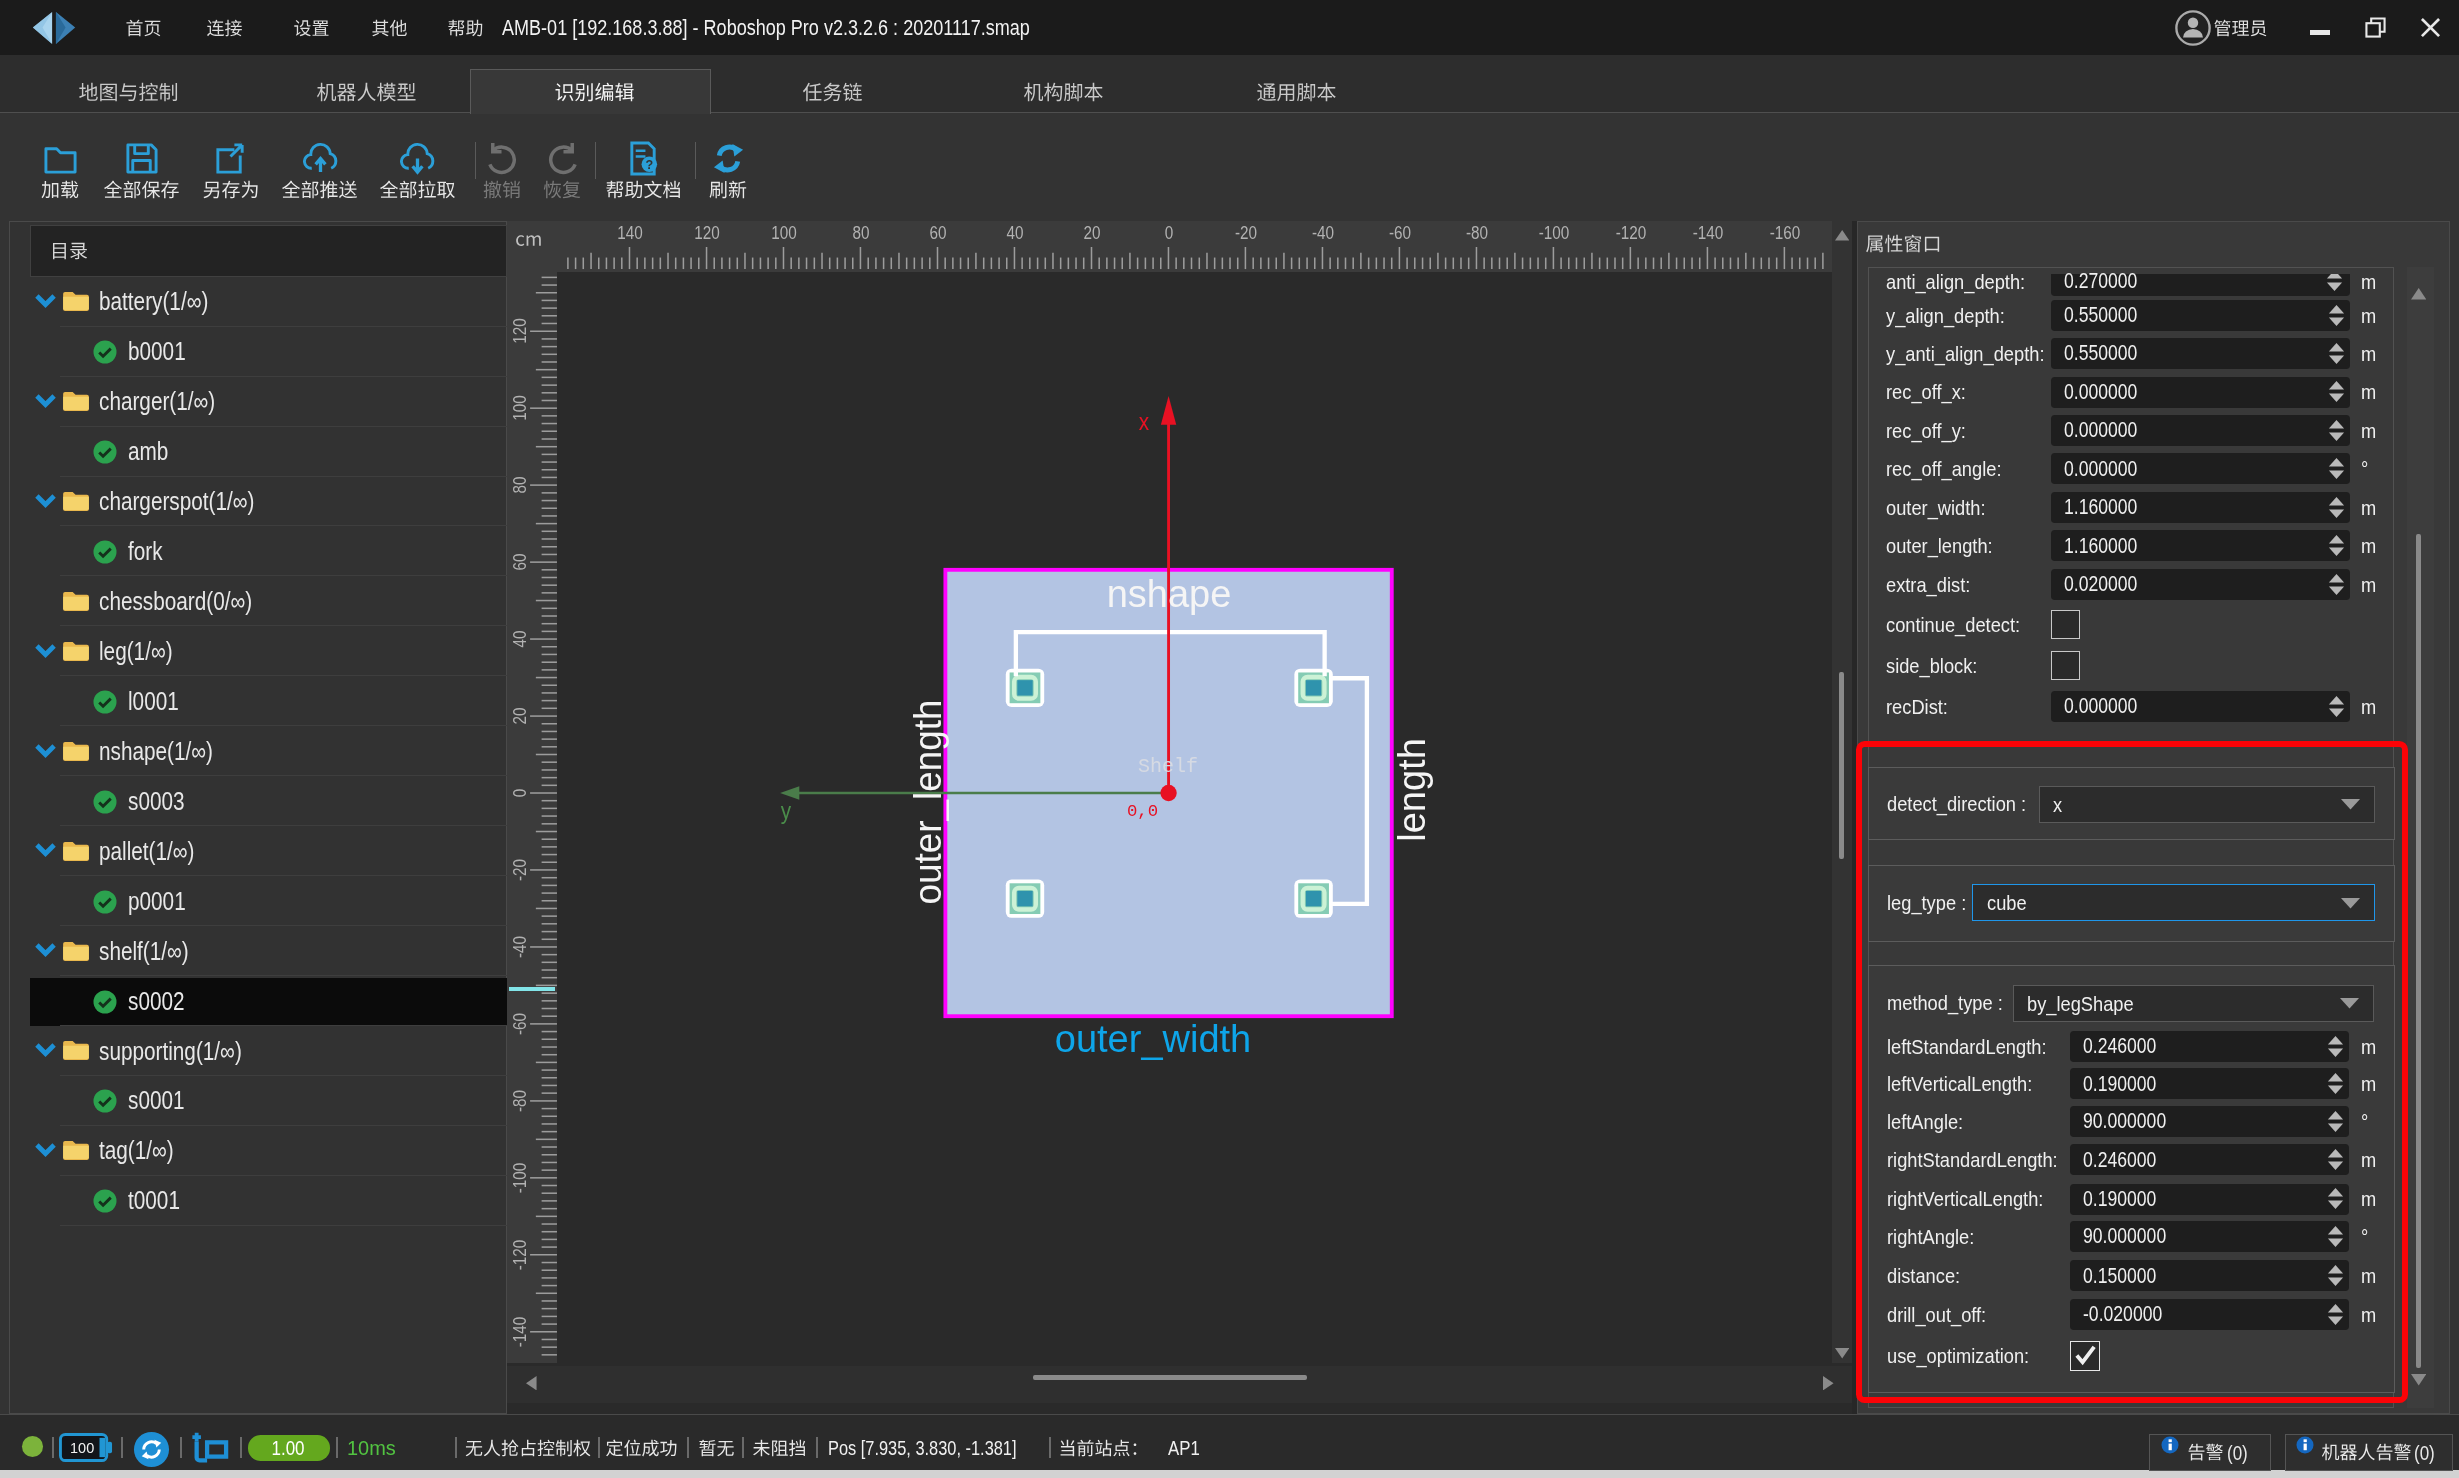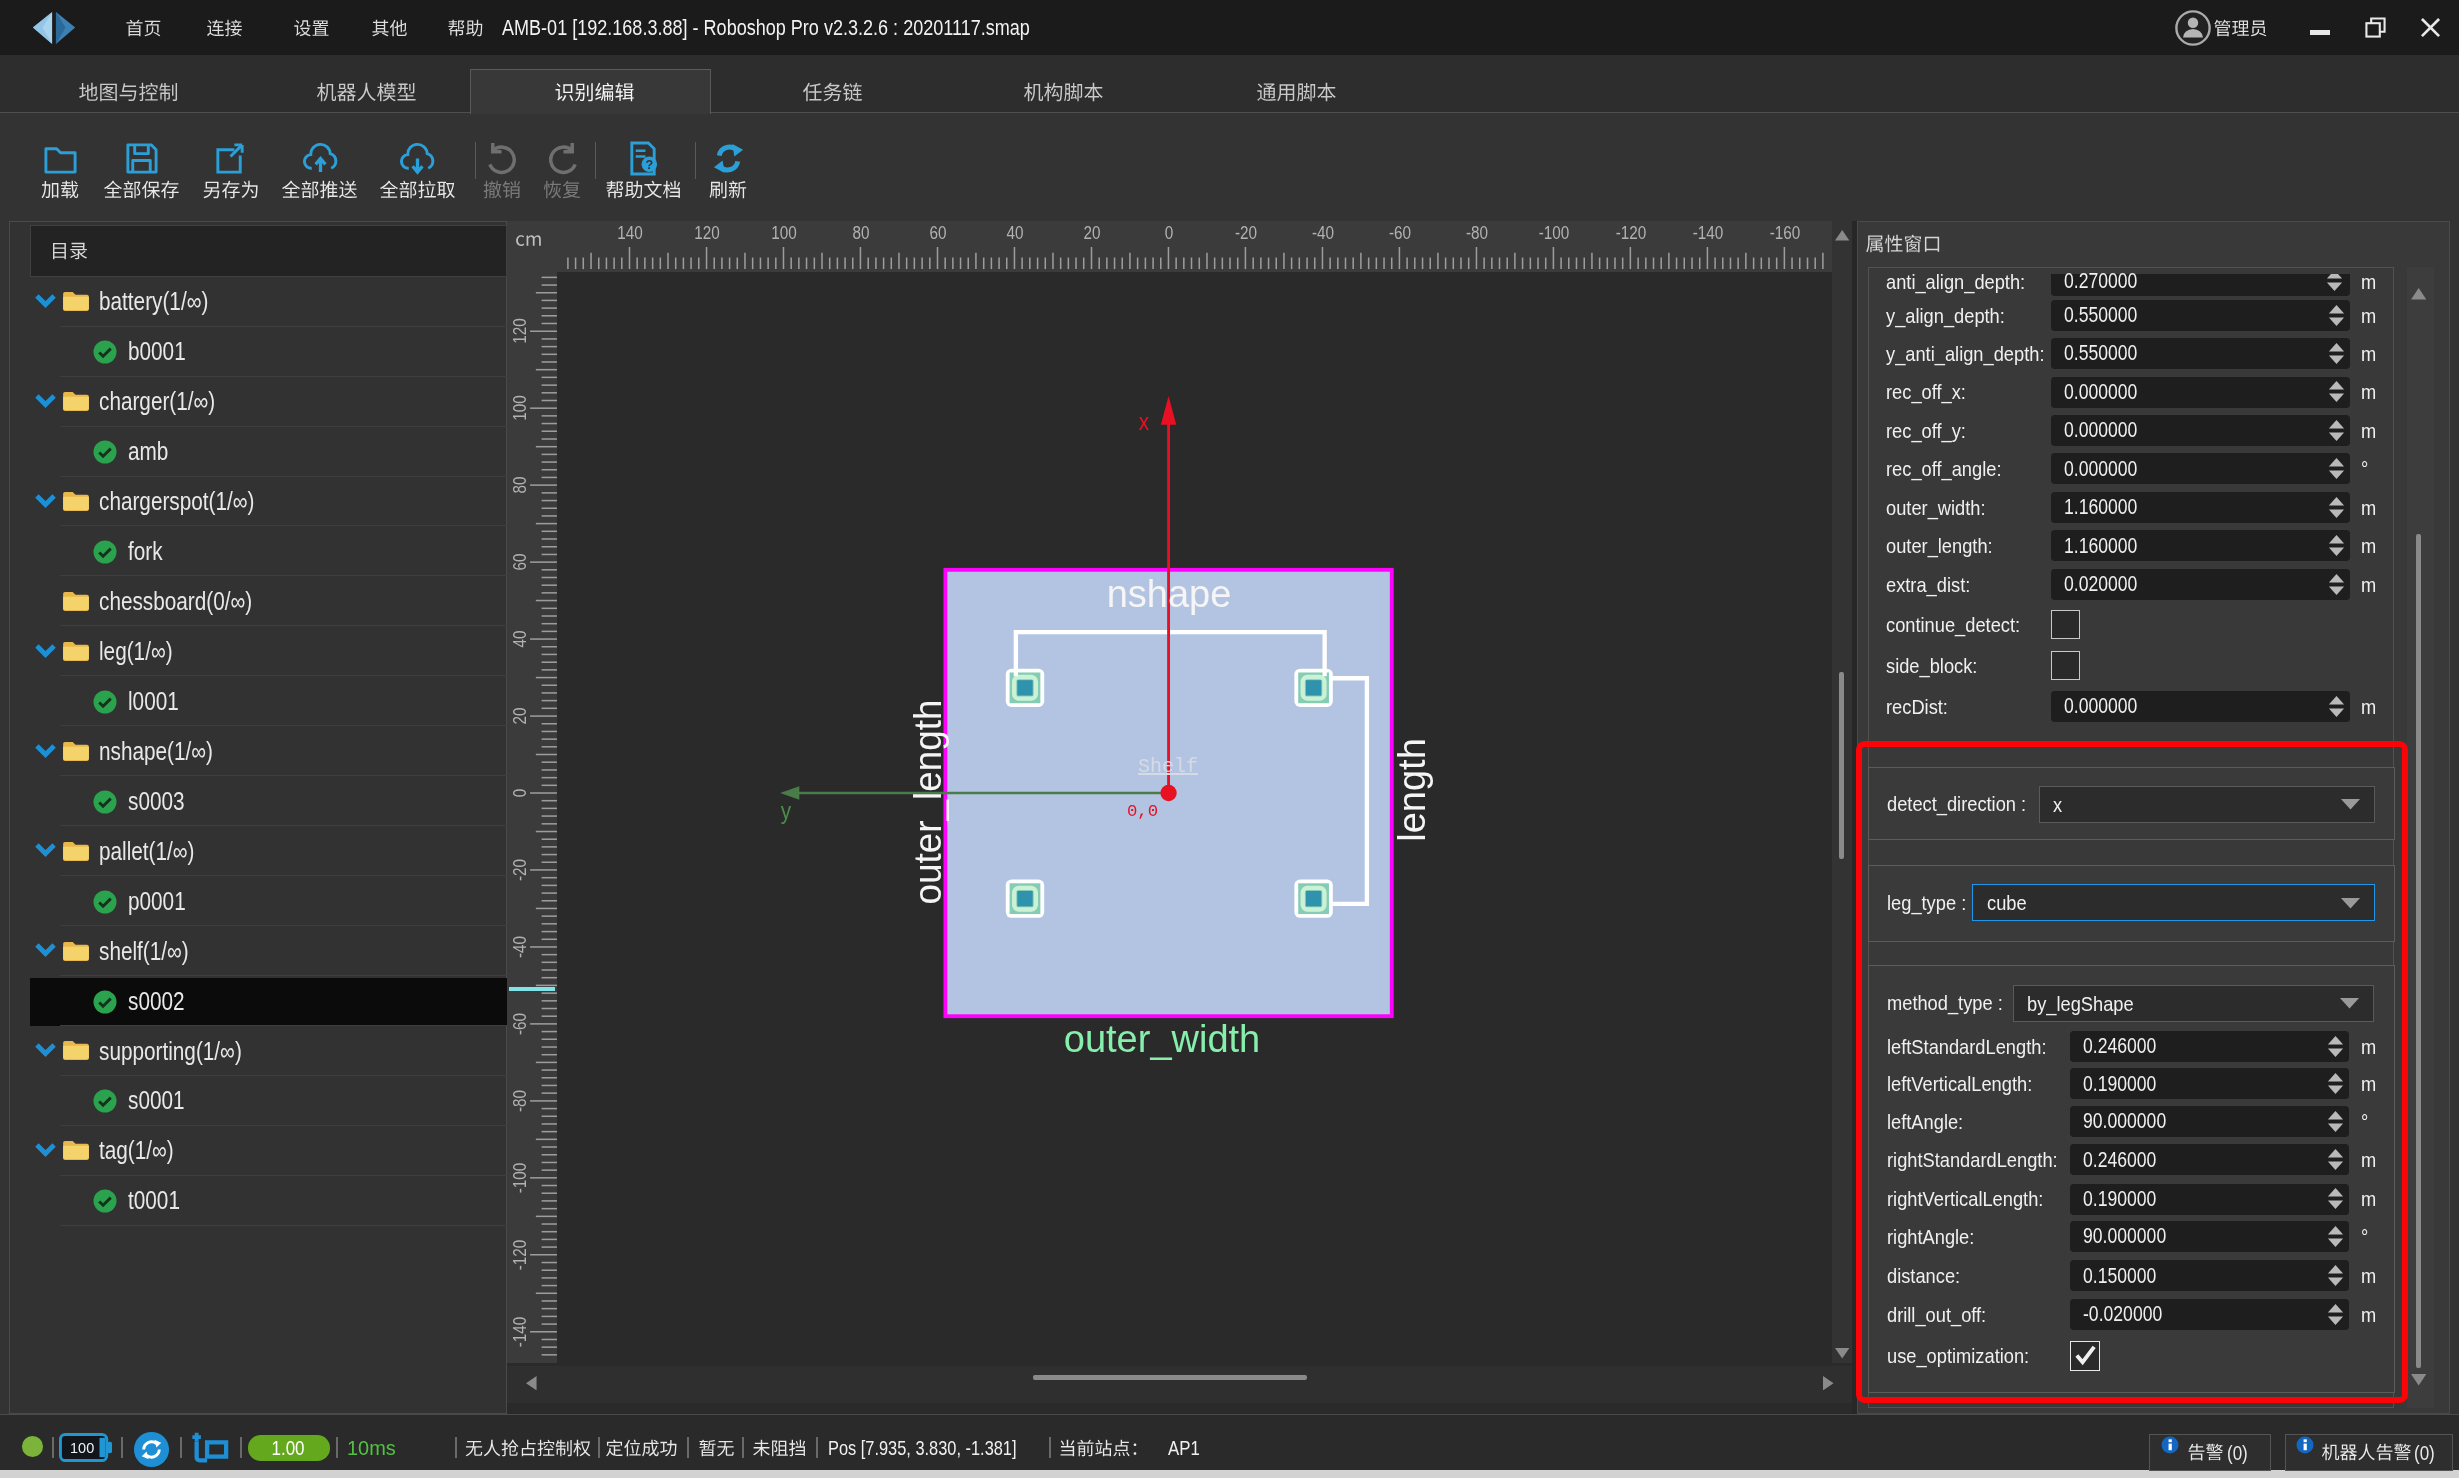--- a/index.html
+++ b/index.html
@@ -737,24 +737,24 @@
       <rect x="1359.5" y="927.5" width="16" height="16" fill="#2f93ad"></rect>
       <path d="M1057.5,704 v-46 h321.5 v46" fill="none" stroke="#ffffff" stroke-width="4.5"></path>
       <path d="M1386,706 h37 v235 h-37" fill="none" stroke="#ffffff" stroke-width="4.5"></path>
       <line x1="827" y1="825.5" x2="1216.5" y2="825.5" stroke="#4a7c4a" stroke-width="2.5"></line>
       <polygon points="812,825.5 832,818.5 832,832.5" fill="#4a7c4a"></polygon>
       <line x1="1216.5" y1="440" x2="1216.5" y2="825.5" stroke="#e81123" stroke-width="3"></line>
       <polygon points="1216.5,412 1208.5,442 1224.5,442" fill="#e81123"></polygon>
       <circle cx="1216.5" cy="825.5" r="8.5" fill="#e81123"></circle>
     </svg>
     <div style="position:absolute;font:400 38px 'Liberation Sans',sans-serif;color:#f5f5f5;white-space:pre;line-height:38px;z-index:5;left:1169px;top:575px;transform:translate(-50%) scaleX(1.0);">nshape</div>
-    <div style="position:absolute;font:400 38px 'Liberation Sans',sans-serif;color:#86efac;white-space:pre;line-height:38px;z-index:5;left:1153px;top:1020px;transform:translate(-50%) scaleX(1.0);margin-left:9px;">outer_width</div>
+    <div style="position:absolute;font:400 38px 'Liberation Sans',sans-serif;color:#0ea5e9;white-space:pre;line-height:38px;z-index:5;left:1153px;top:1020px;transform:translate(-50%) scaleX(1.0);">outer_width</div>
     <div style="position:absolute;font:400 38px 'Liberation Sans',sans-serif;color:#f5f5f5;white-space:pre;line-height:38px;z-index:5;left:928px;top:802px;transform:translate(-50%,-50%) rotate(-90deg) scaleX(0.97);">outer_length</div>
     <div style="position:absolute;font:400 38px 'Liberation Sans',sans-serif;color:#f5f5f5;white-space:pre;line-height:38px;z-index:5;left:1412px;top:790px;transform:translate(-50%,-50%) rotate(-90deg) scaleX(1.0);">length</div>
-    <div style="position:absolute;font:400 20px 'Liberation Mono',monospace;color:#d6dae3;white-space:pre;line-height:20px;z-index:5;left:1168px;top:757px;transform:translate(-50%) scaleX(1.0);text-decoration:underline;">Shelf</div>
+    <div style="position:absolute;font:400 20px 'Liberation Mono',monospace;color:#d6dae3;white-space:pre;line-height:20px;z-index:5;left:1168px;top:757px;transform:translate(-50%) scaleX(1.0);">Shelf</div>
     <div style="position:absolute;font:400 17.3px 'Liberation Mono',monospace;color:#e81123;white-space:pre;line-height:17.3px;z-index:5;left:1127px;top:803px;transform:scaleX(1.0);transform-origin:0 50%;">0,0</div>
     <div style="position:absolute;font:400 23px 'Liberation Sans',sans-serif;color:#e81123;white-space:pre;line-height:23px;z-index:5;left:1144px;top:411px;transform:translate(-50%) scaleX(0.9);">x</div>
     <div style="position:absolute;font:400 23px 'Liberation Sans',sans-serif;color:#4a8c4a;white-space:pre;line-height:23px;z-index:5;left:786px;top:800px;transform:translate(-50%) scaleX(0.9);">y</div>
     <div style="position:absolute;left:1832px;top:221px;width:20px;height:1142px;background:#333333;z-index:1"></div>
     <svg style="position:absolute;left:1835px;top:230px;z-index:4" width="14.4" height="10.6" viewBox="0 0 15 11">
       <polygon points="7.5,0 15,11 0,11" fill="#8a8a8a"></polygon>
     </svg>
     <svg style="position:absolute;left:1835px;top:1348px;z-index:4" width="14.4" height="10.6" viewBox="0 0 15 11">
       <polygon points="0,0 15,0 7.5,11" fill="#8a8a8a"></polygon>
     </svg>

